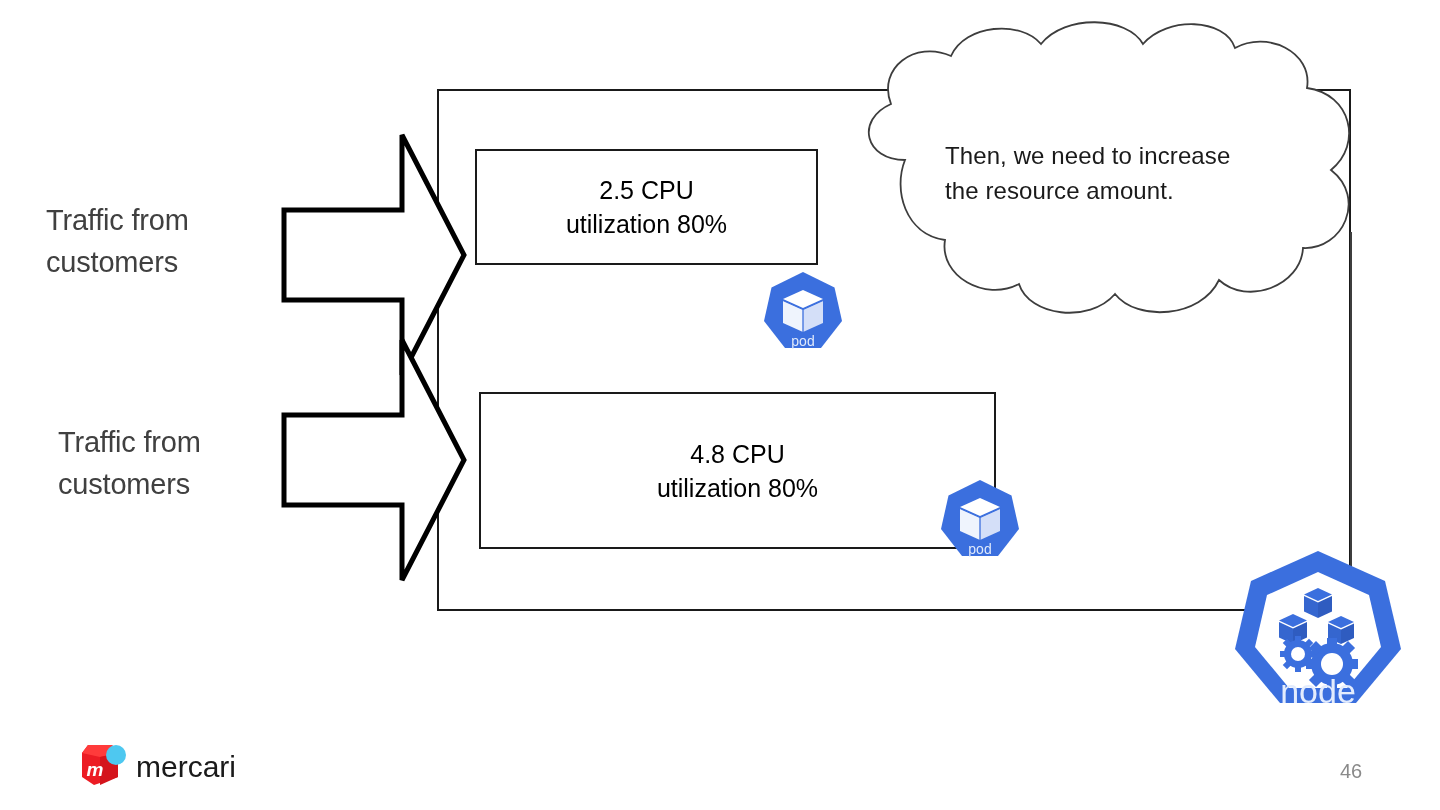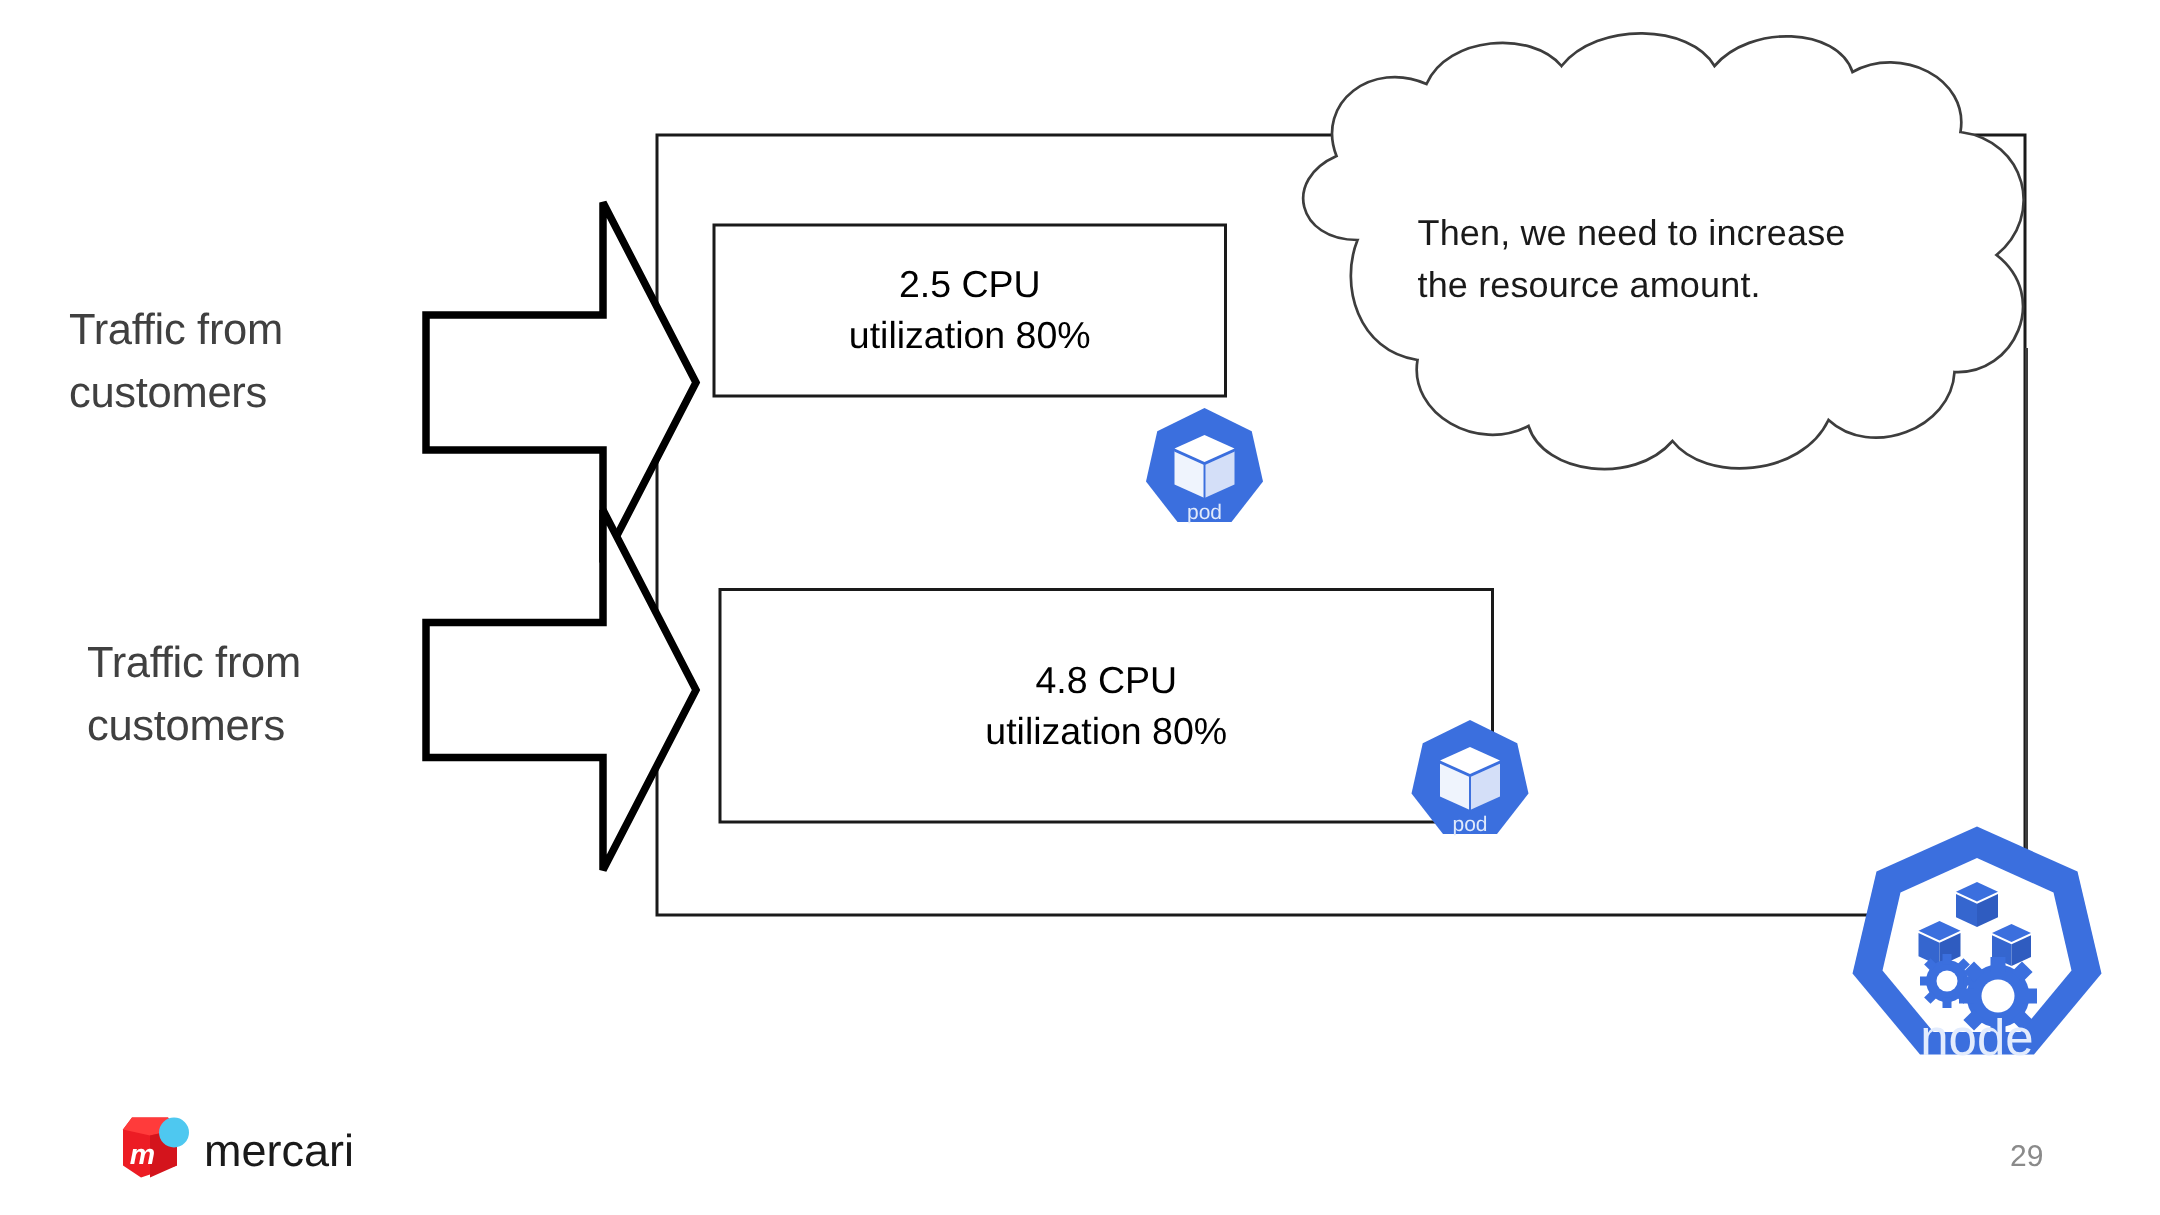--- a/index.html
+++ b/index.html
@@ -271,15 +271,15 @@
   <svg id="mercari-logo" viewBox="0 0 180 48">
 
     <polygon points="16,4 40,4 46,12 46,36 22,44 10,36 10,12" fill="#ec1c24"></polygon>
     <polygon points="10,12 28,16 46,12 40,4 16,4" fill="#ff3b3b"></polygon>
     <polygon points="28,16 46,12 46,36 28,44" fill="#d4141c"></polygon>
     <text x="23" y="35" text-anchor="middle" fill="#ffffff" font-family="Liberation Sans, sans-serif" font-size="19" font-weight="bold" font-style="italic">m</text>
     <circle cx="44" cy="14" r="10" fill="#4ec8f0"></circle>
     <text x="64" y="36" fill="#1a1a1a" font-family="Liberation Sans, sans-serif" font-size="30">mercari</text>
   </svg>
 
-  <div id="page-number">29</div>
+  <div id="page-number">46</div>
 
 </div>
 
 </body></html>

